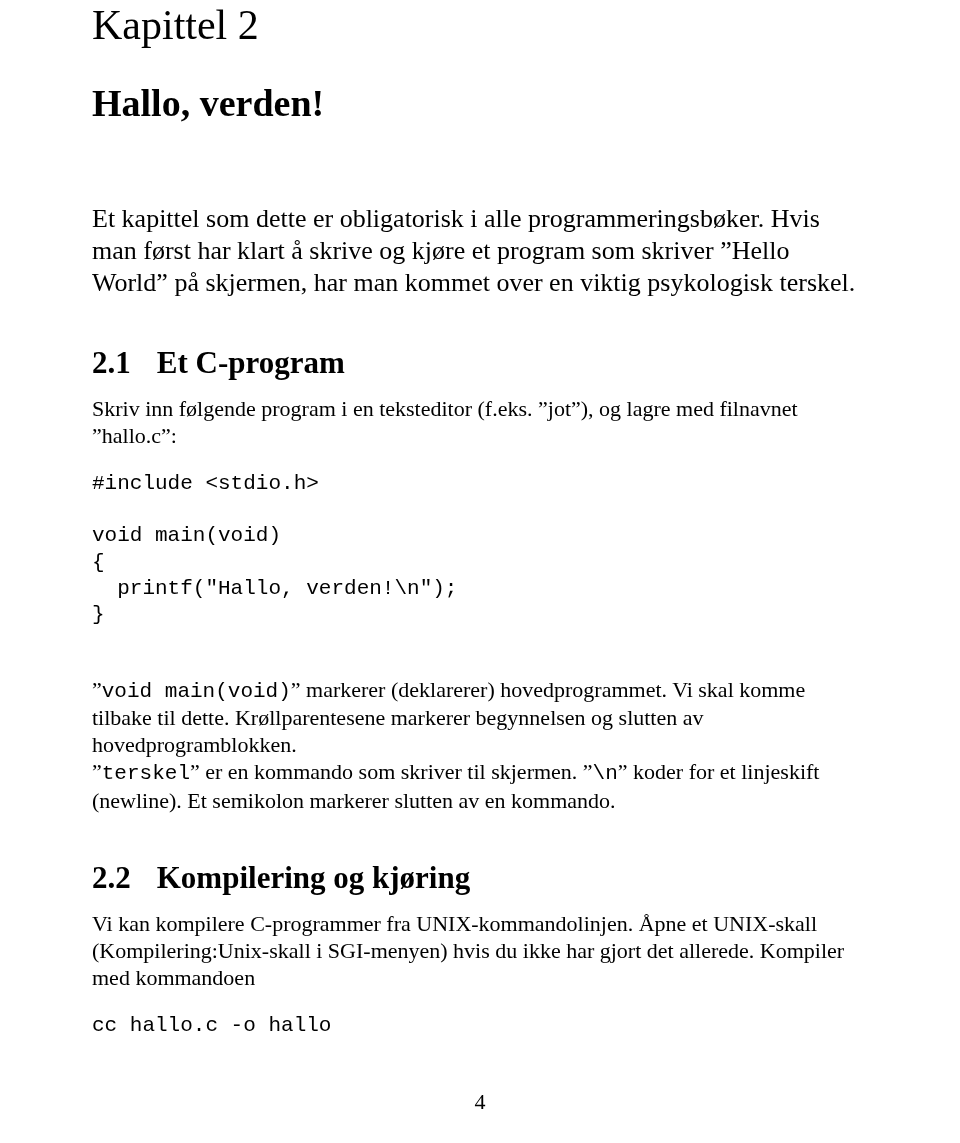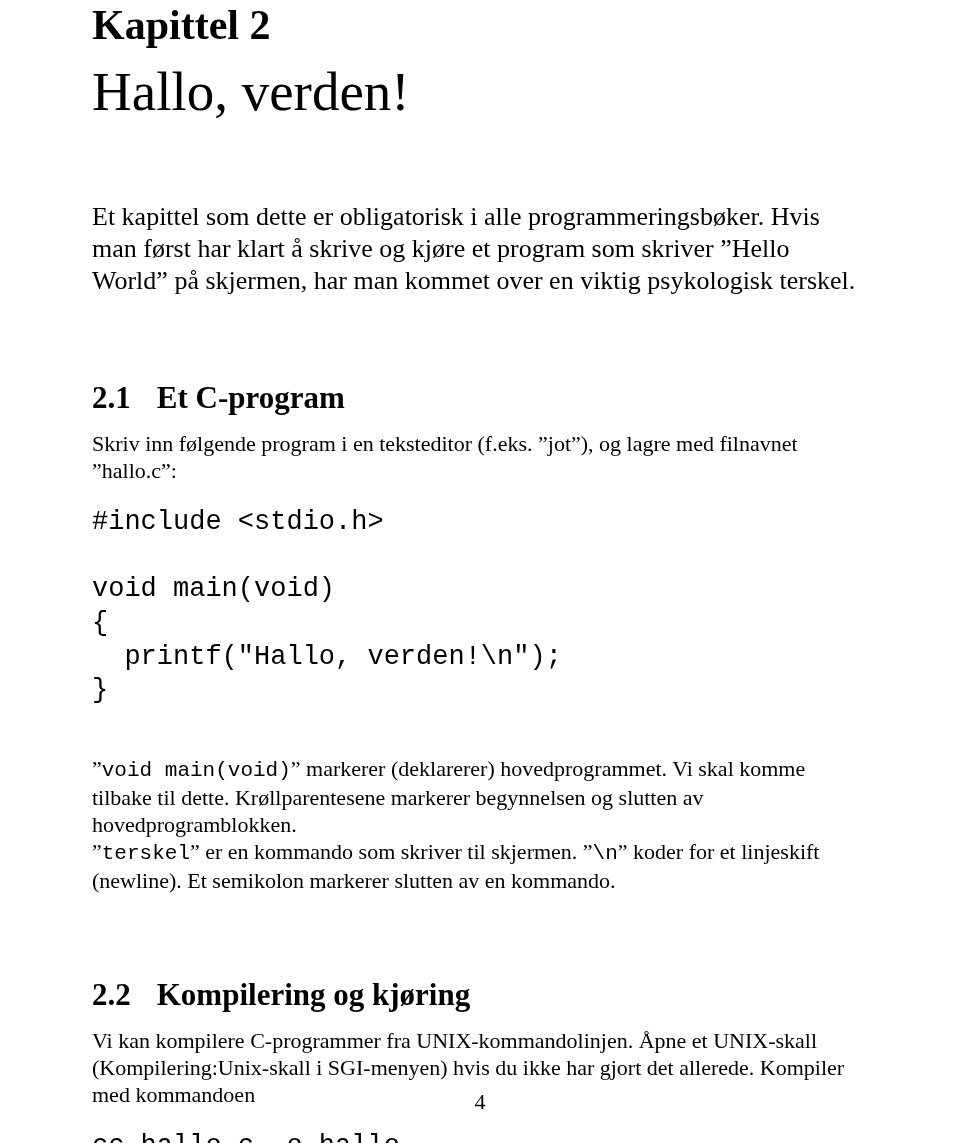--- a/index.html
+++ b/index.html
@@ -12,55 +12,54 @@
   }
   .page {
     width: 960px;
     height: 1143px;
     box-sizing: border-box;
     padding: 0 90px 0 92px;
     position: relative;
   }
   .chapter-label {
     font-size: 42px;
-    font-weight: bold;
+    font-weight: normal;
     margin: 0;
     padding-top: 2px;
     line-height: 1.1;
   }
   .chapter-title {
-    font-size: 55px;
-    font-weight: normal;
-    margin: 14px 0 0 0;
+    font-size: 38px;
+    font-weight: bold;
+    margin: 35px 0 0 0;
     line-height: 1.1;
   }
   .intro {
     font-size: 26px;
     line-height: 1.23;
     margin-top: 78px;
   }
   .h2 {
     font-size: 31px;
     font-weight: bold;
     margin-top: 46px;
     margin-bottom: 14px;
   }
   .h2-num {
     display: inline-block;
     margin-right: 26px;
-    margin-top: 37px;
   }
   .body-p {
     font-size: 22px;
     line-height: 1.23;
     margin-top: 4px;
   }
   .code-block {
     font-family: "Courier New", Courier, monospace;
-    font-size: 27px;
+    font-size: 21px;
     white-space: pre;
     line-height: 1.25;
     margin-top: 20px;
     margin-bottom: 20px;
   }
   .code-inline {
     font-family: "Courier New", Courier, monospace;
     font-size: 21px;
   }
   .indent-first {

